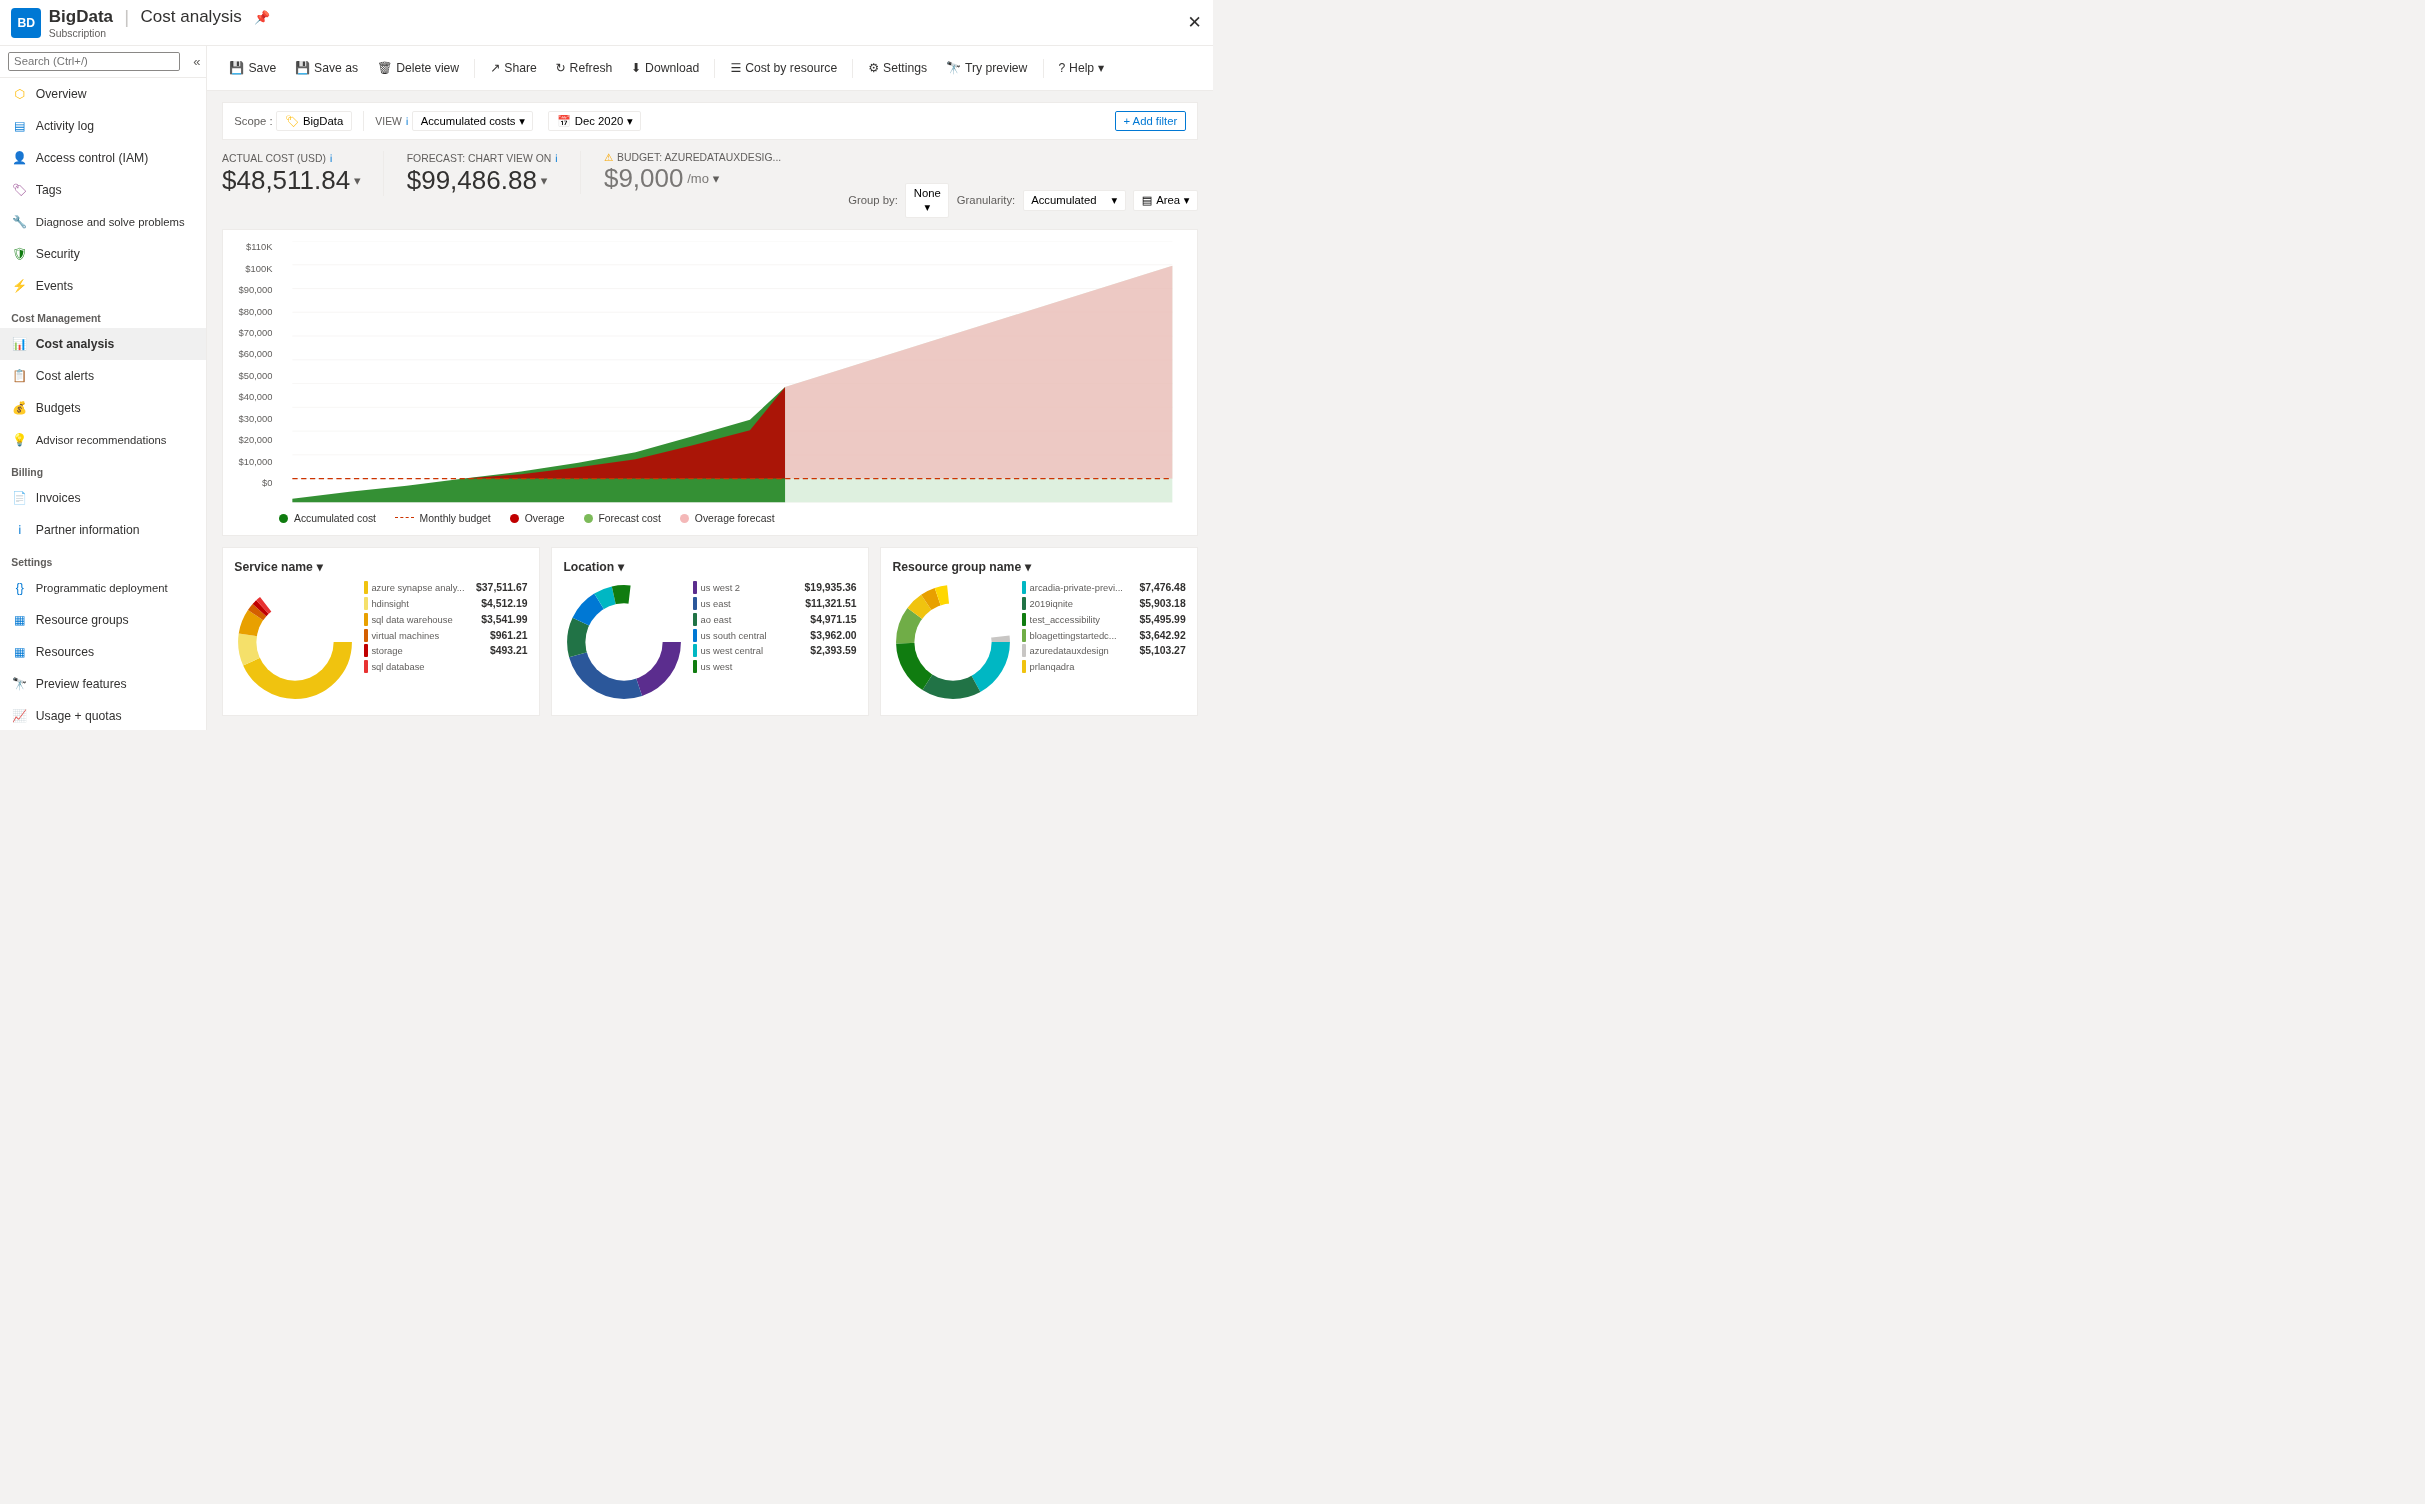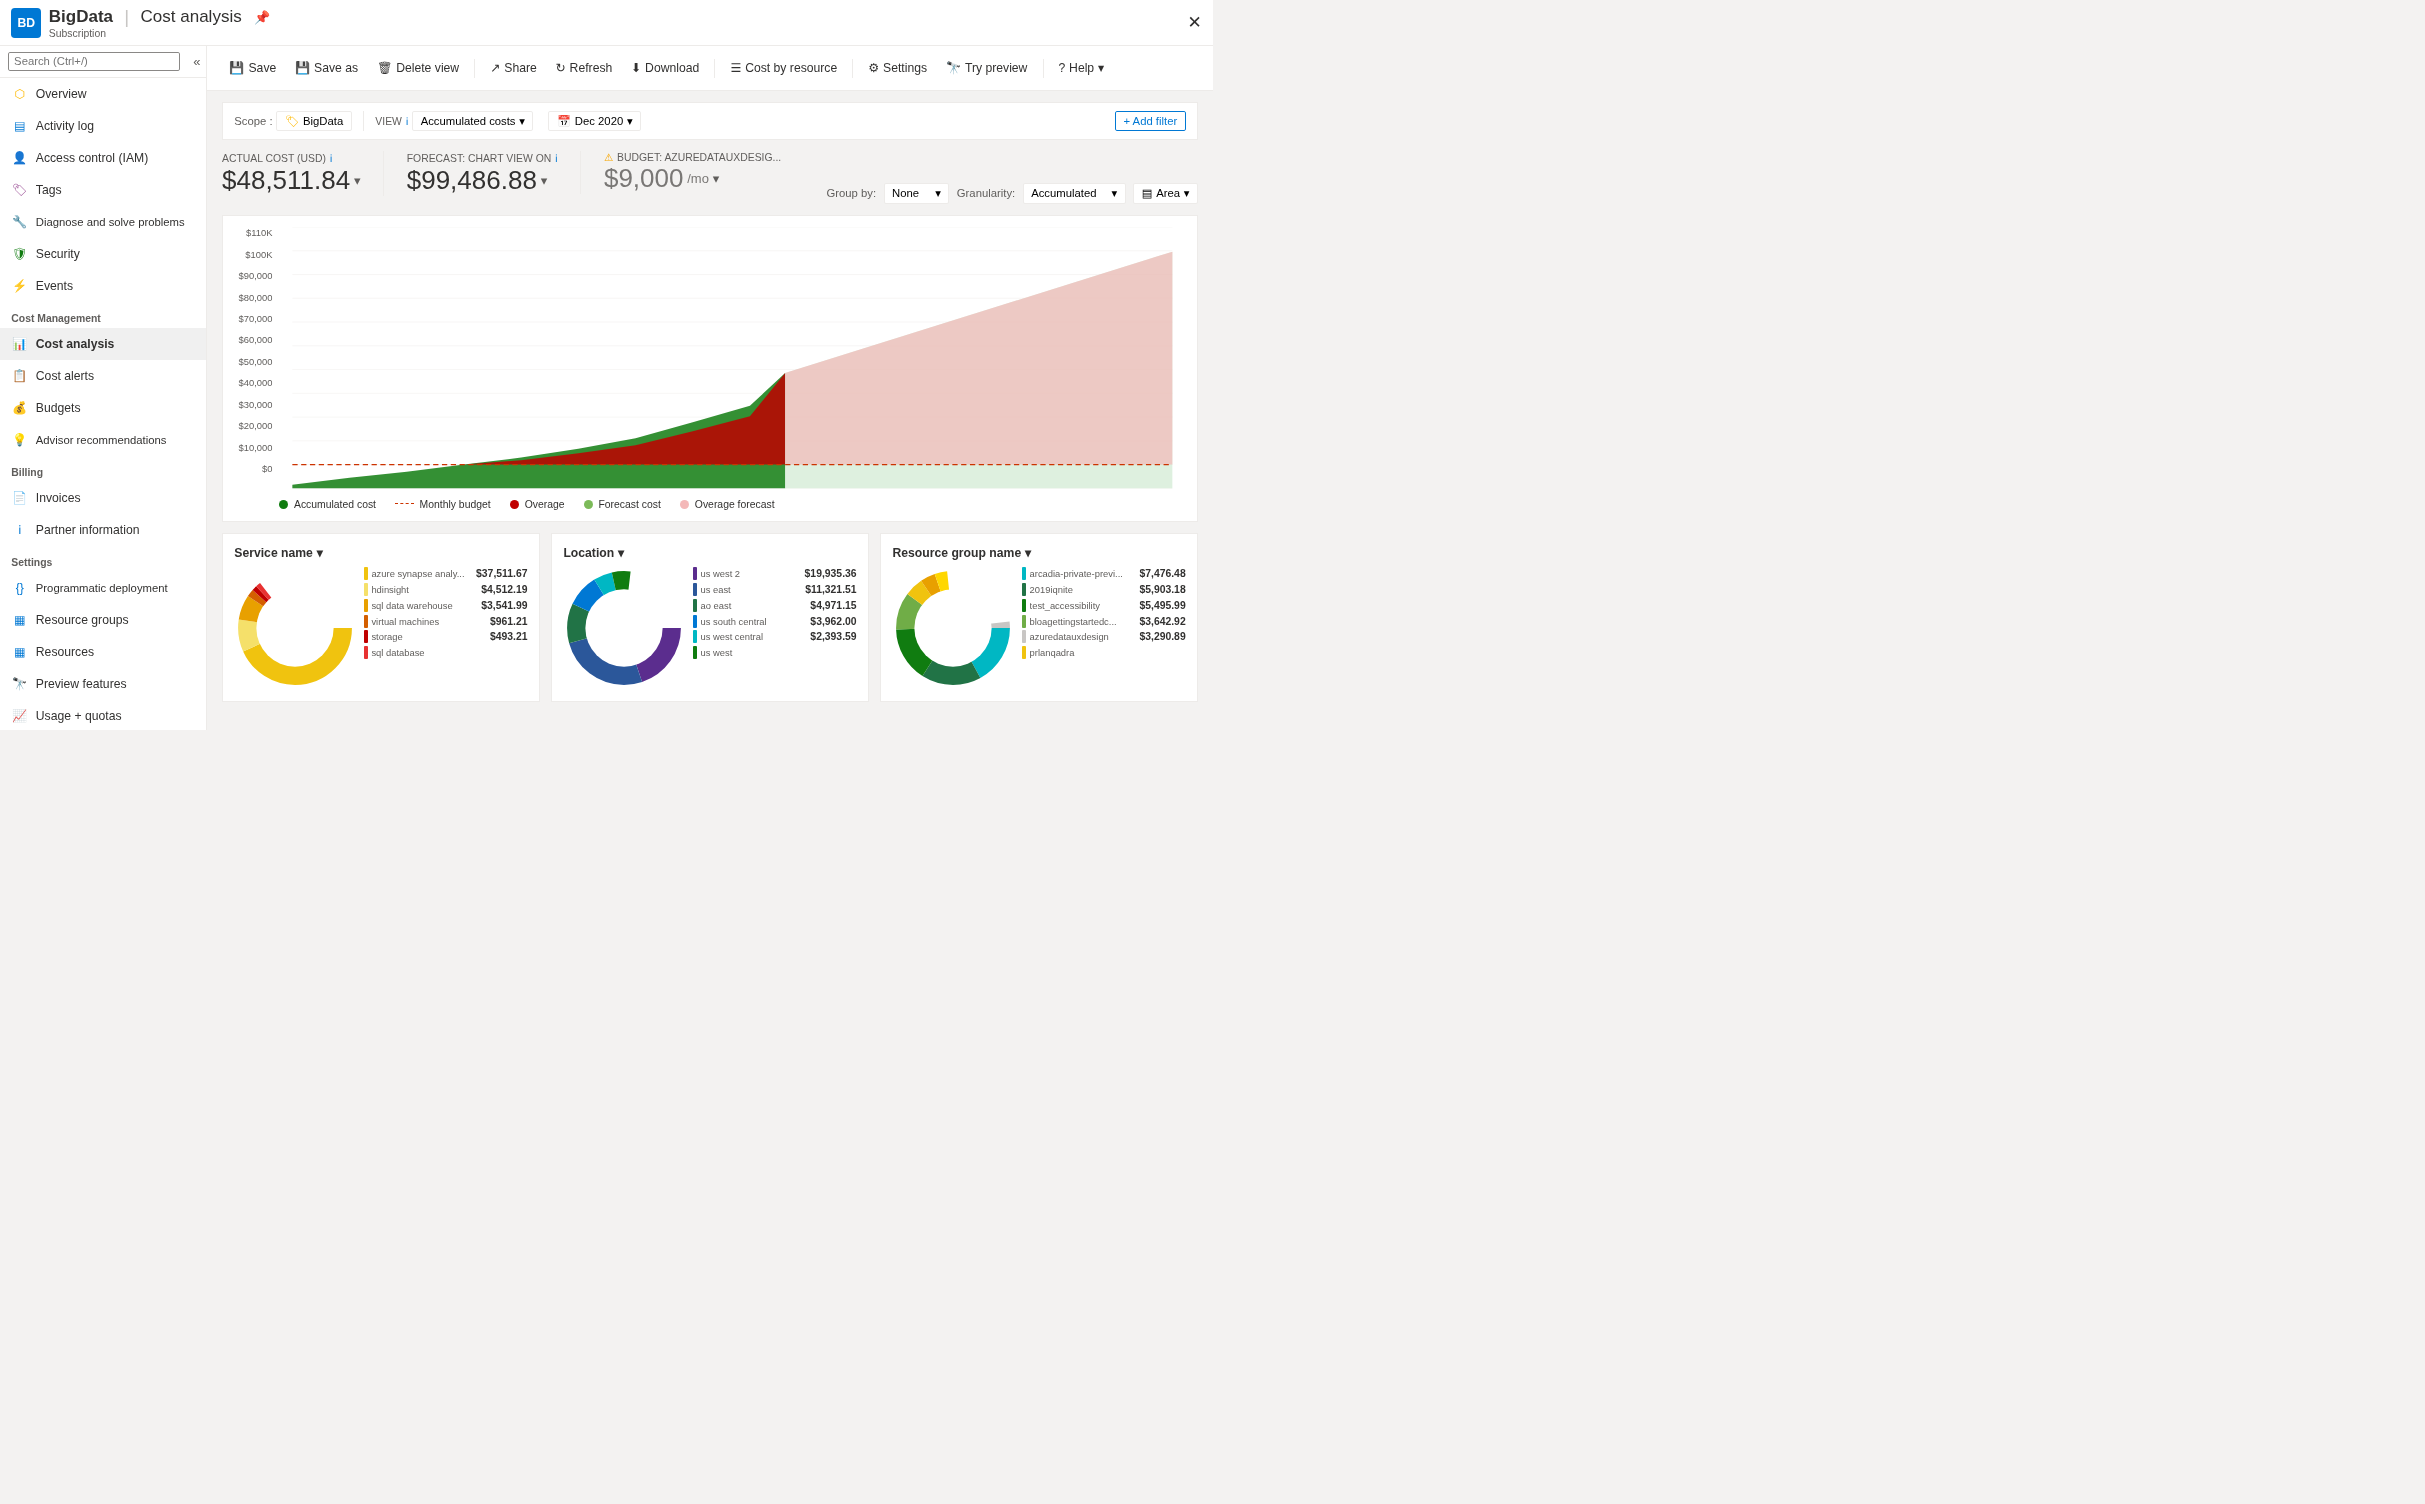--- a/index.html
+++ b/index.html
@@ -287,21 +287,21 @@
           </div>
           <div class="stat-value" style="color:#797775;">
             <span style="font-size:26px;font-weight:300;">$9,000</span>
             <span style="font-size:13px;">/mo</span>
             <span style="cursor:pointer;font-size:13px;color:#605e5c;">▾</span>
           </div>
         </div>
 
         <div style="margin-left:auto;display:flex;align-items:center;gap:7.5px;margin-top:32px;">
           <span style="font-size:11.3px;color:#605e5c;">Group by:</span>
-          <button style="display:flex;align-items:center;gap:16px;padding:2.8px 7.5px;border:0.9px solid #edebe9;border-radius:1.9px;background:#fff;font-size:11.3px;cursor:pointer;">
+          <button style="display:flex;align-items:center;gap:2px;padding:2.8px 7.5px;border:0.9px solid #edebe9;border-radius:1.9px;background:#fff;font-size:11.3px;cursor:pointer;flex-direction:column;">
             <span>None</span>
             <span>▾</span>
           </button>
           <span style="font-size:11.3px;color:#605e5c;">Granularity:</span>
           <button style="display:flex;align-items:center;gap:15px;padding:2.8px 7.5px;border:0.9px solid #edebe9;border-radius:1.9px;background:#fff;font-size:11.3px;cursor:pointer;">
             <span>Accumulated</span>
             <span>▾</span>
           </button>
           <button style="display:flex;align-items:center;gap:3.8px;padding:2.8px 7.5px;border:0.9px solid #edebe9;border-radius:1.9px;background:#fff;font-size:11.3px;cursor:pointer;">
             <span>▤</span>
@@ -532,21 +532,21 @@
                   <div class="donut-legend-value">$5,495.99</div>
                 </div>
               <div class="donut-legend-item">
                   <div class="donut-legend-bar" style="background:#70ad47;"></div>
                   <div class="donut-legend-text">bloagettingstartedc...</div>
                   <div class="donut-legend-value">$3,642.92</div>
                 </div>
               <div class="donut-legend-item">
                   <div class="donut-legend-bar" style="background:#c8c6c4;"></div>
                   <div class="donut-legend-text">azuredatauxdesign</div>
-                  <div class="donut-legend-value">$3,290.89</div>
+                  <div class="donut-legend-value">$5,103.27</div>
                 </div>
               <div class="donut-legend-item">
                   <div class="donut-legend-bar" style="background:#f0c30f;"></div>
                   <div class="donut-legend-text">prlanqadra</div>
                   <div class="donut-legend-value"></div>
                 </div>
             </div>
           </div>
         </div>
       </div>

